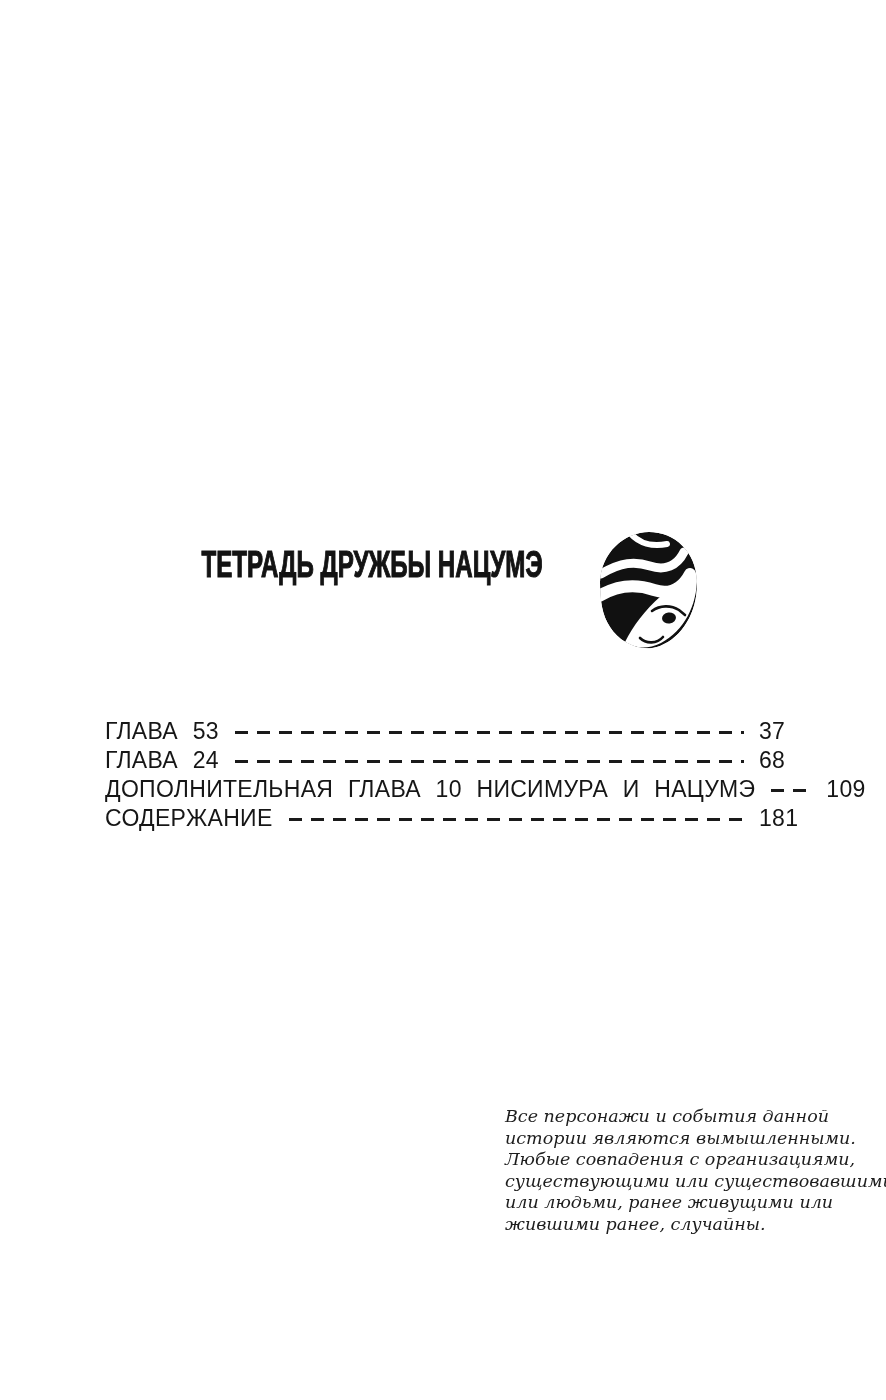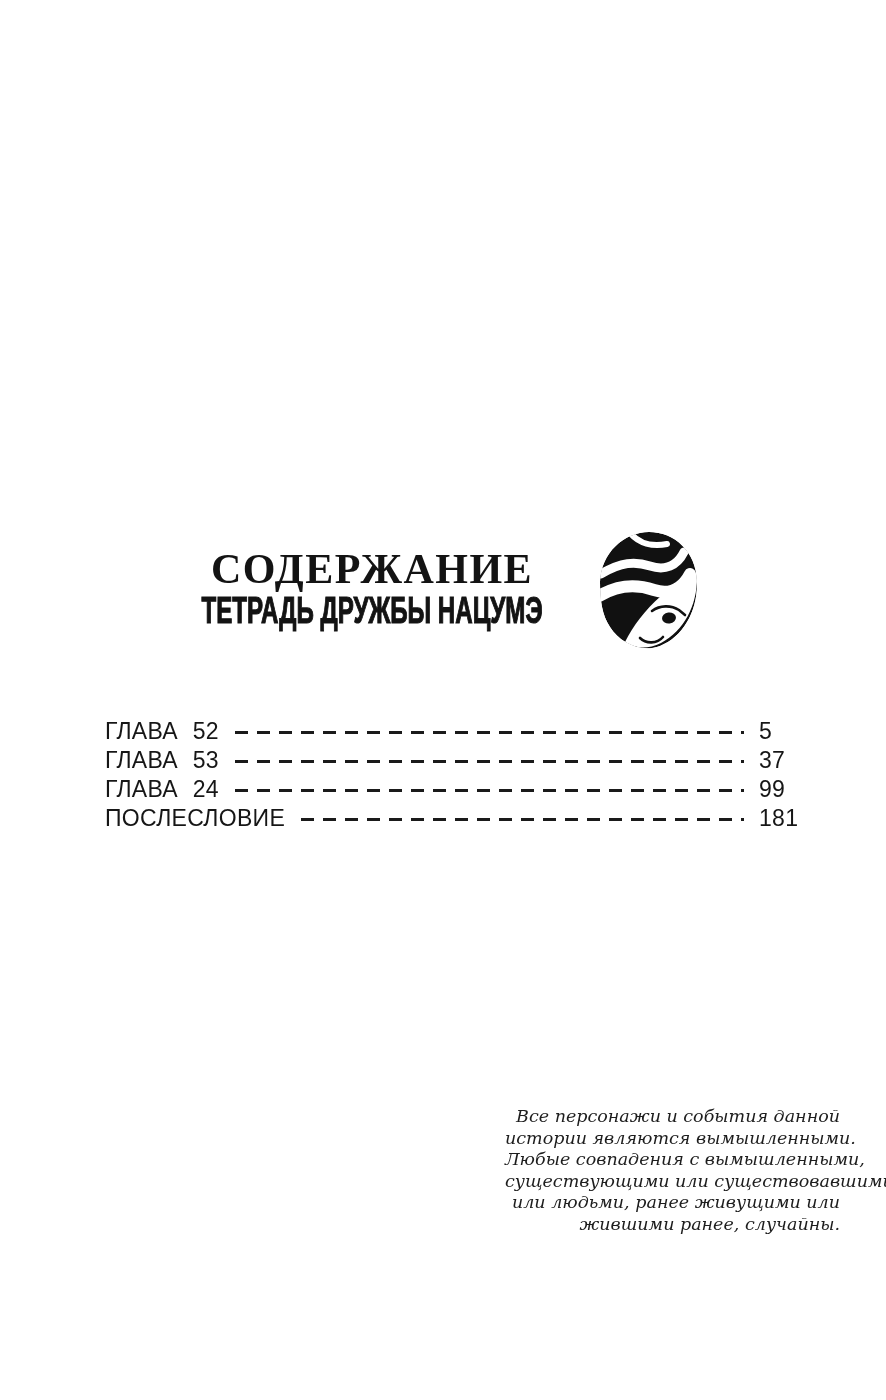--- a/index.html
+++ b/index.html
@@ -77,36 +77,35 @@
     flex: none;
     width: 46px;
     text-align: left;
     white-space: nowrap;
   }
 
   
   .disclaimer {
     position: absolute;
     left: 505px; top: 1106px; width: 335px;
-    text-align: right;
+    text-align: left;
     font-family: "DejaVu Serif", "Liberation Serif", serif;
     font-style: italic;
     font-size: 17.5px;
     line-height: 21.5px;
     color: #1d1d1d;
   }
   .disclaimer-line { white-space: nowrap; }
 </style>
 </head>
 <body>
 
 <div class="page">
 
   <div class="title-block">
-    <h1 class="page-title">СОДЕРЖАНИЕ</h1>
     <h2 class="page-subtitle">ТЕТРАДЬ ДРУЖБЫ НАЦУМЭ</h2>
   </div>
 
   <div class="logo">
     <svg viewBox="0 0 104 122" width="104" height="122" aria-hidden="true">
       <defs>
         <clipPath id="headClip">
           <path d="M52,2 C78,2 99,22 100,51 C101,81 86,107 63,116 C44,123 23,113 13,97 C5,85 3,70 3,52 C4,23 27,2 52,2 Z"></path>
         </clipPath>
       </defs>
@@ -122,43 +121,43 @@
 
       <ellipse cx="72" cy="88" rx="7" ry="5.5" fill="#111111" transform="rotate(-8 72 88)"></ellipse>
       <path d="M55,81 C63,75 74,75 82,80 L88,85" stroke="#111111" stroke-width="2.6" fill="none" stroke-linecap="round"></path>
 
       <path d="M43,108 C49,114 60,114 66,107" stroke="#111111" stroke-width="2.6" fill="none" stroke-linecap="round"></path>
     </svg>
   </div>
 
   <div class="toc">
     <div class="toc-row">
-      <span class="toc-label">ГЛАВА 52</span>
-      <span class="toc-leader"></span>
-      <span class="toc-page">5</span>
-    </div>
-    <div class="toc-row">
       <span class="toc-label">ГЛАВА 53</span>
       <span class="toc-leader"></span>
       <span class="toc-page">37</span>
     </div>
     <div class="toc-row">
       <span class="toc-label">ГЛАВА 24</span>
       <span class="toc-leader"></span>
-      <span class="toc-page">99</span>
+      <span class="toc-page">68</span>
     </div>
     <div class="toc-row">
-      <span class="toc-label">ПОСЛЕСЛОВИЕ</span>
+      <span class="toc-label">ДОПОЛНИТЕЛЬНАЯ ГЛАВА 10 НИСИМУРА И НАЦУМЭ</span>
+      <span class="toc-leader"></span>
+      <span class="toc-page">109</span>
+    </div>
+    <div class="toc-row">
+      <span class="toc-label">СОДЕРЖАНИЕ</span>
       <span class="toc-leader"></span>
       <span class="toc-page">181</span>
     </div>
   </div>
 
   <div class="disclaimer">
     <div class="disclaimer-line">Все персонажи и события данной</div>
     <div class="disclaimer-line">истории являются вымышленными.</div>
-    <div class="disclaimer-line">Любые совпадения с вымышленными,</div>
+    <div class="disclaimer-line">Любые совпадения с организациями,</div>
     <div class="disclaimer-line">существующими или существовавшими,</div>
     <div class="disclaimer-line">или людьми, ранее живущими или</div>
     <div class="disclaimer-line">жившими ранее, случайны.</div>
   </div>
 
 </div>
 
 </body></html>

